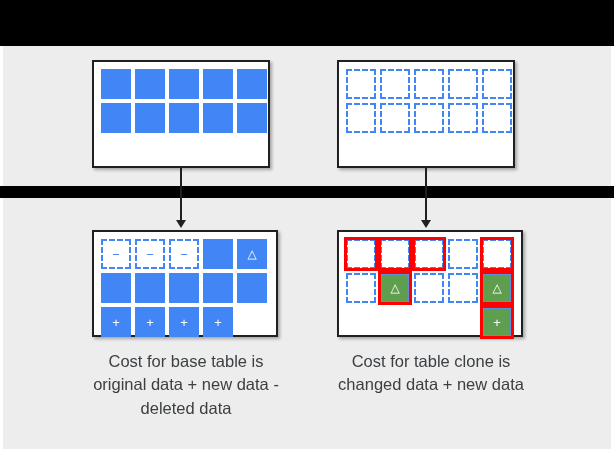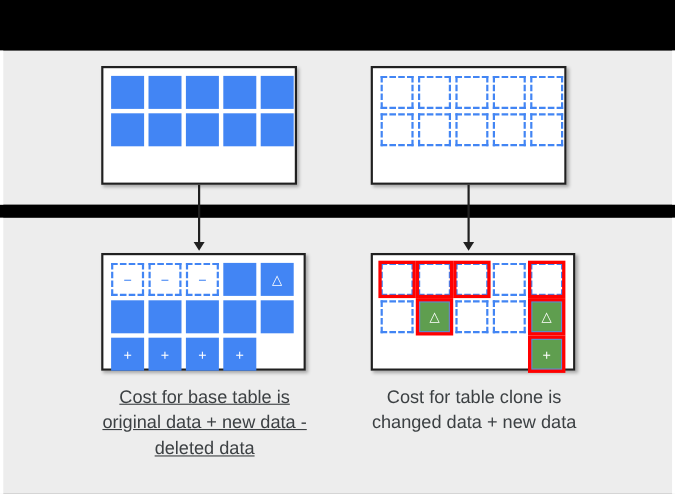--- a/index.html
+++ b/index.html
@@ -276,17 +276,17 @@
           <div class="cell cell-empty"></div>
           <div class="cell cell-empty"></div>
           <div class="cell cell-empty"></div>
           <div class="cell cell-green ring">
             <span class="glyph">+</span>
           </div>
         </div>
       </div>
   </div>
 
-  <div class="caption" style="left:88px; top:350px; width:196px;text-decoration:underline;">Cost for base table is original data + new data - deleted data</div>
+  <div class="caption" style="left:88px; top:350px; width:196px;">Cost for base table is original data + new data - deleted data</div>
 
   <div class="caption" style="left:333px; top:350px; width:196px;">Cost for table clone is changed data + new data</div>
 
 </div>
 
 </body></html>

